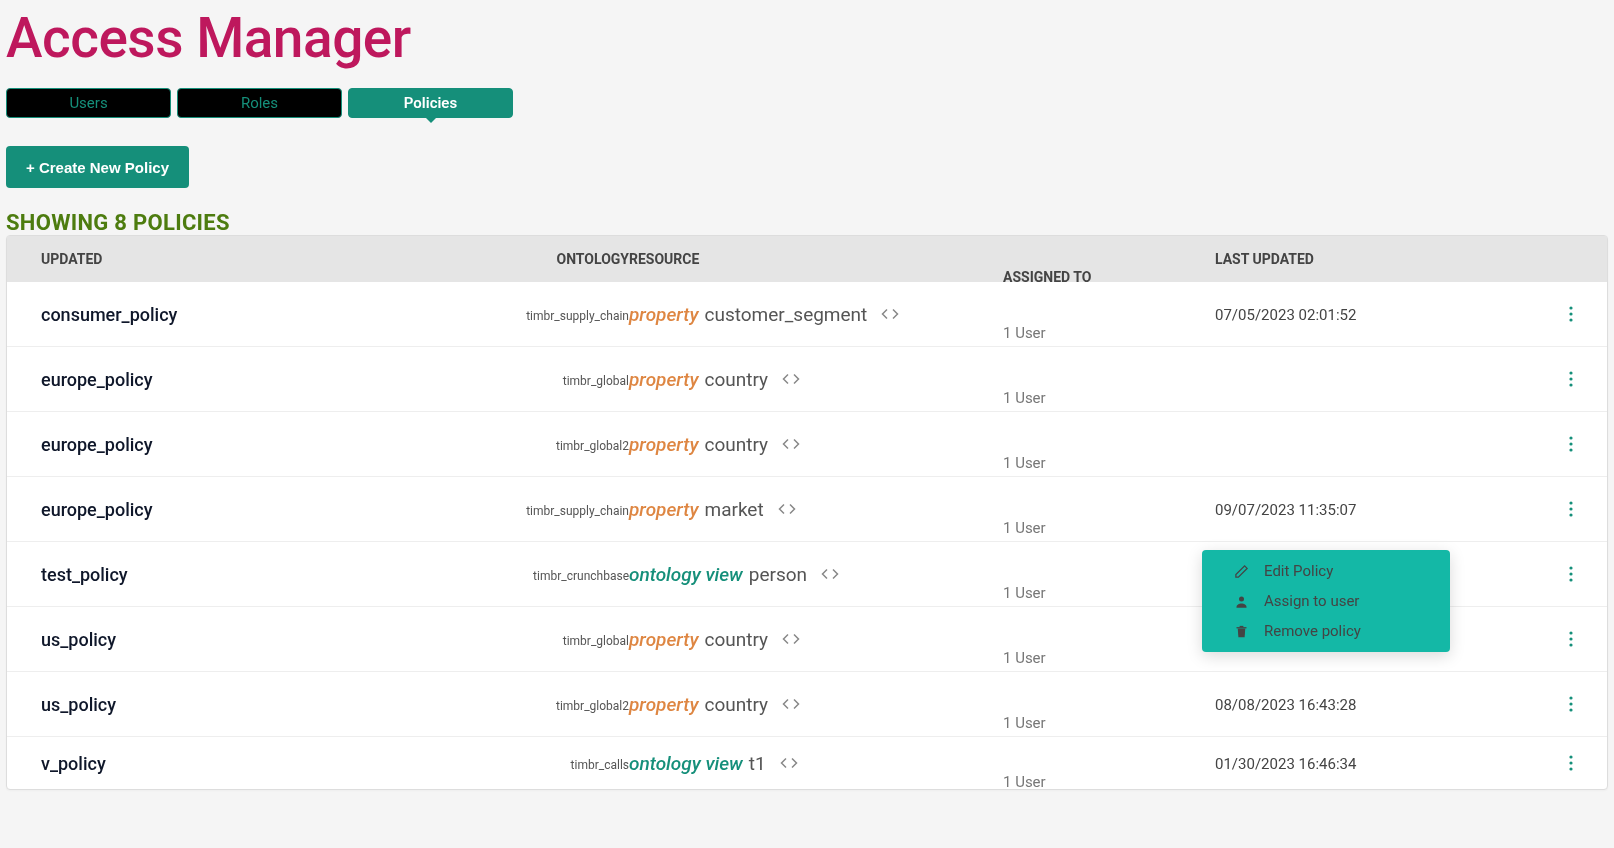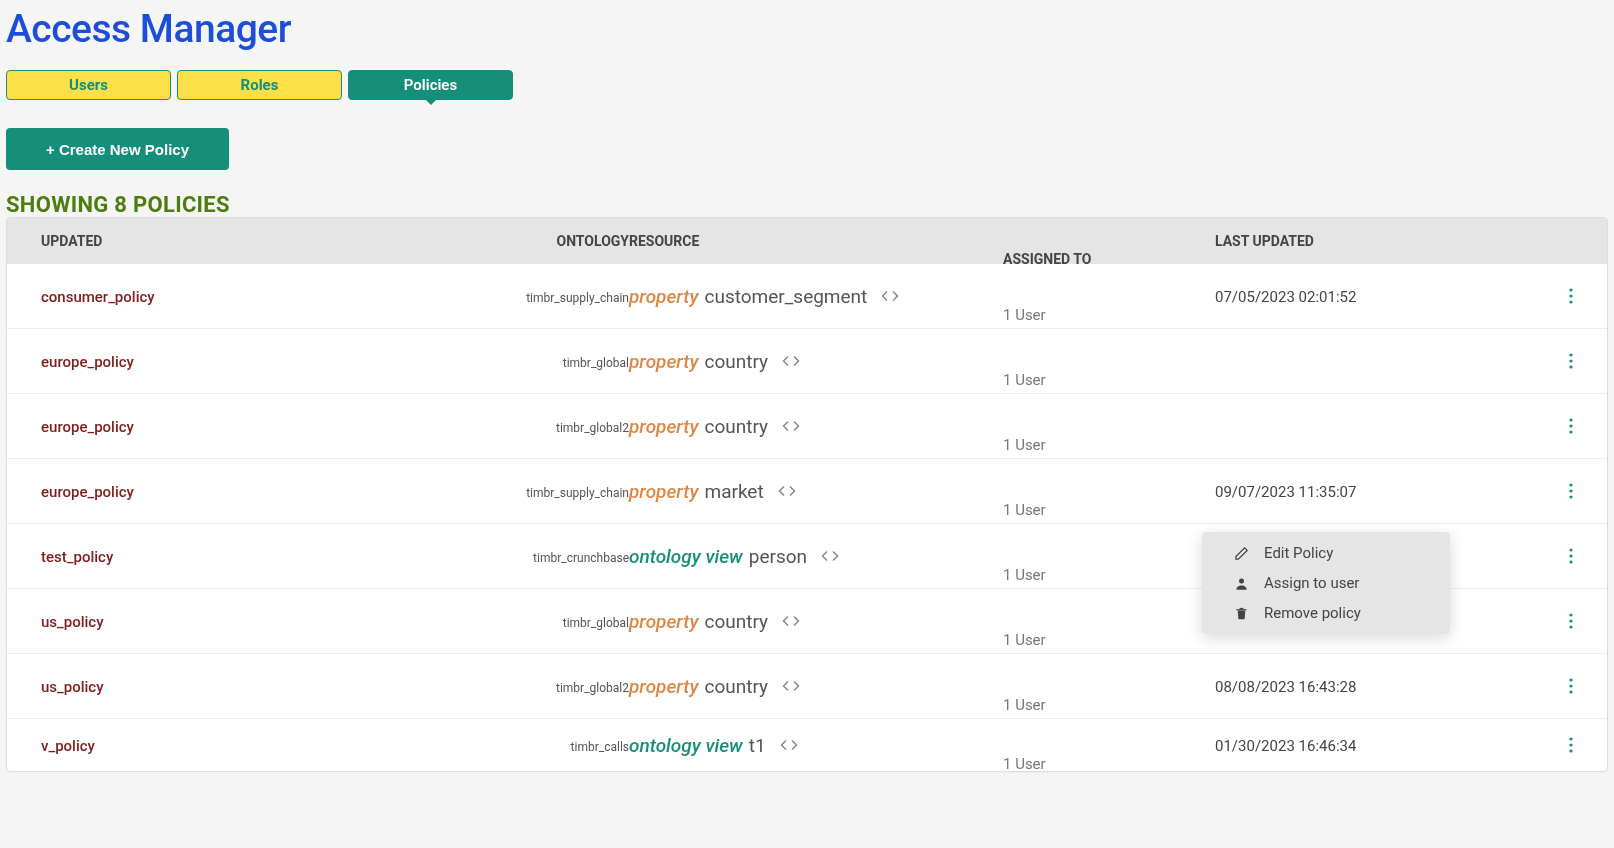--- a/index.html
+++ b/index.html
@@ -9,40 +9,40 @@
     }
     body {
       font-family: -apple-system, BlinkMacSystemFont, "Segoe UI", Roboto, Helvetica, Arial, sans-serif;
       background: #f5f5f5;
       color: #333;
       width: 1614px;
       height: 848px;
       padding: 0 6px;
     }
     .page-title {
-      font-size: 39px;
+      font-size: 55px;
       font-weight: 500;
-      color: #1d4ed8;
+      color: #be185d;
       padding: 6px 0 18px 0;
       letter-spacing: -0.5px;
     }
     .tabs {
       display: flex;
       gap: 6px;
       margin-bottom: 28px;
     }
     .tab {
       width: 165px;
       height: 30px;
       border: 1px solid #158f7a;
       border-radius: 4px;
-      background: #fde047;
+      background: #000000;
       color: #158f7a;
       font-size: 15px;
-      font-weight: 700;
+      font-weight: 400;
       display: flex;
       align-items: center;
       justify-content: center;
       cursor: pointer;
       position: relative;
     }
     .tab.active {
       background: #158f7a;
       color: #fff;
       font-weight: 600;
@@ -92,21 +92,21 @@
     }
     .search-input::placeholder {
       color: #aaa;
     }
     .create-btn {
       background: #158f7a;
       color: #fff;
       border: none;
       border-radius: 4px;
       height: 42px;
-      padding: 0 40px;
+      padding: 0 20px;
       font-size: 15px;
       font-weight: 600;
       cursor: pointer;
       white-space: nowrap;
     }
     .showing {
       font-size: 22px;
       font-weight: 700;
       color: #4d7c0f;
       letter-spacing: 0.3px;
@@ -141,23 +141,23 @@
       border-bottom: none;
       height: 52px;
     }
     .col-policy { width: 350px; padding-left: 20px; }
     .col-ontology { width: 258px; text-align: right; }
     .col-resource { width: 374px; }
     .col-assigned { width: 192px; margin-top: 36px; }
     .col-updated { width: 232px; padding-left: 20px; }
     .col-actions { flex: 1; display: flex; justify-content: flex-end; padding-right: 16px; }
     .policy-name {
-      color: #7f1d1d;
+      color: #0f172a;
       font-weight: 500;
-      font-size: 15px;
+      font-size: 18px;
     }
     .ontology-name {
       color: #555;
       font-size: 12px;
     }
     .resource-cell {
       display: flex;
       align-items: center;
       gap: 6px;
       font-size: 19px;
@@ -191,21 +191,21 @@
     }
     .more-btn {
       cursor: pointer;
       color: #158f7a;
       padding: 4px;
       display: flex;
       align-items: center;
     }
     .context-menu {
       position: absolute;
-      background: #e5e5e5;
+      background: #14b8a6;
       border-radius: 4px;
       box-shadow: 0 4px 16px rgba(0,0,0,0.15);
       padding: 6px 12px;
       width: 248px;
       z-index: 100;
       top: 314px;
       left: 1195px;
     }
     .menu-item {
       display: flex;

